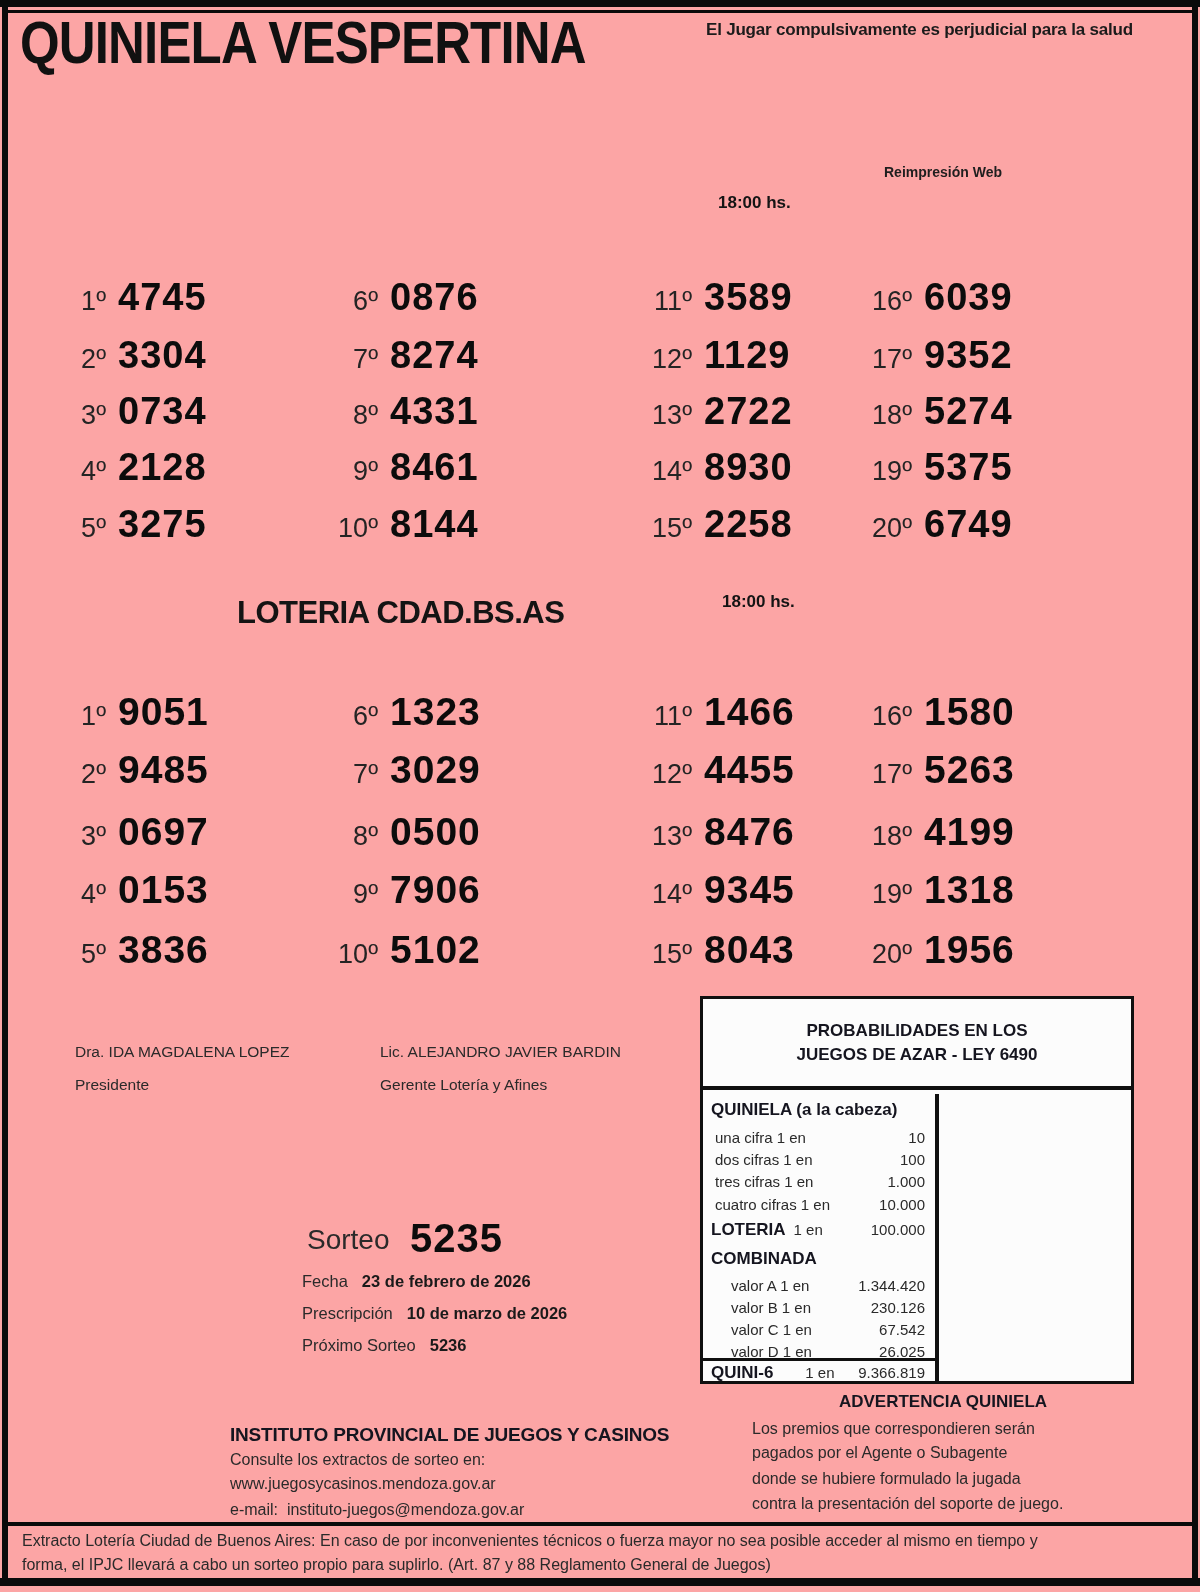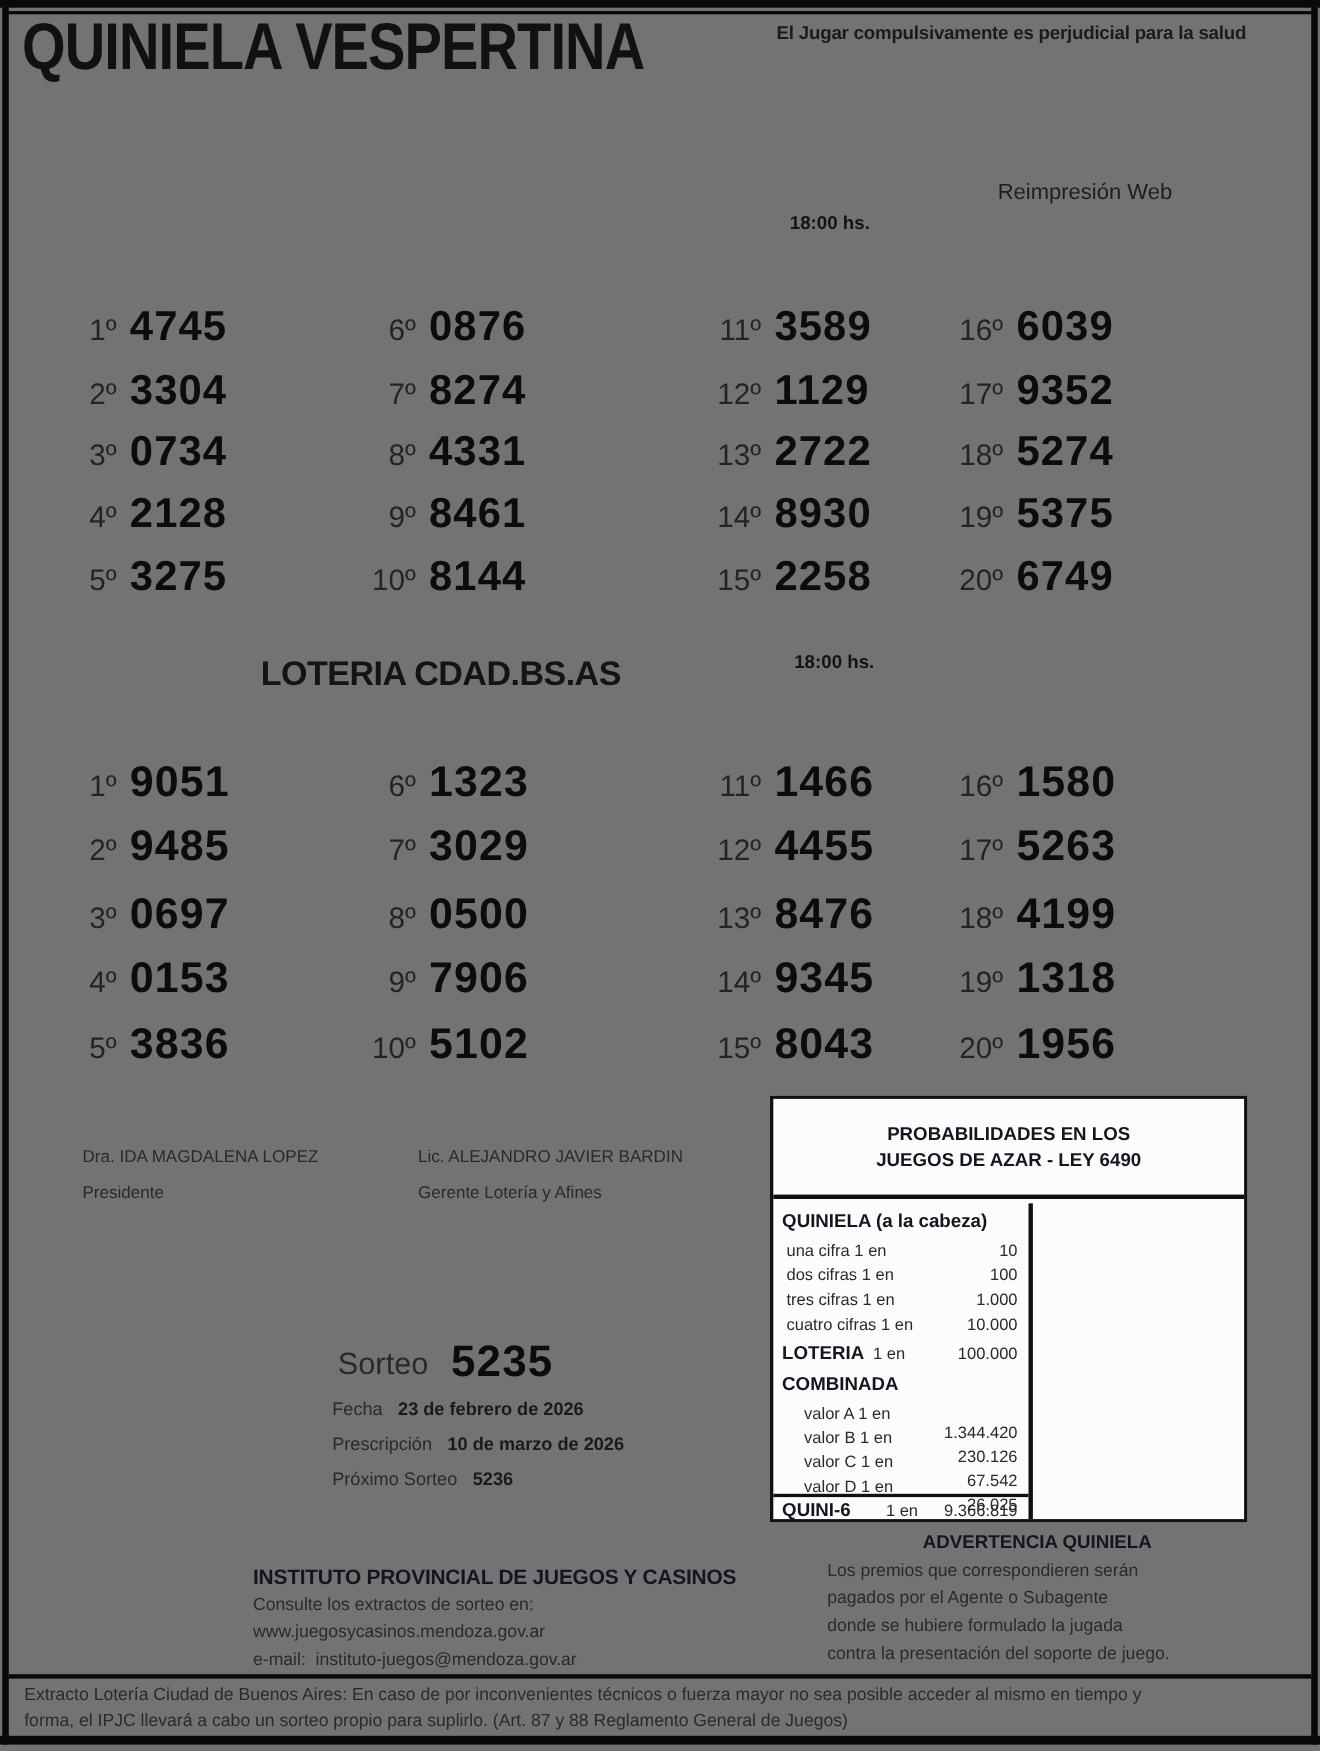--- a/index.html
+++ b/index.html
@@ -1,30 +1,30 @@
 <!DOCTYPE html>
 <html><head>
 <meta charset="utf-8">
 <style>
   html,body{margin:0;padding:0;background:#ffffff;}
-  .page{position:relative;width:1200px;height:1592px;background:#737373;overflow:hidden;
+  .page{position:relative;width:1200px;height:1592px;background:#fca5a5;overflow:hidden;
         font-family:"Liberation Sans","DejaVu Sans",sans-serif;color:#1e1e1e;}
   .abs{position:absolute;}
   
   .bar-top{left:0;top:0;width:1200px;height:7px;background:#0a0a0a;}
   .line-top-inner{left:6px;right:6px;top:10px;height:3px;background:#0a0a0a;}
   .bar-left{left:2px;top:0;width:6px;height:1586px;background:#0a0a0a;}
   .bar-right{right:2px;top:0;width:6px;height:1586px;background:#0a0a0a;}
   .bar-bottom{left:0;top:1578px;width:1200px;height:8px;background:#0a0a0a;}
   .line-footer{left:8px;right:8px;top:1522px;height:4px;background:#0a0a0a;}
 
   .doc-title{left:20px;top:8px;font-size:60px;font-weight:bold;letter-spacing:-1px;
              transform:scaleX(.85);transform-origin:left top;white-space:pre;color:#111;line-height:70px;}
   .health{left:706px;top:20px;font-size:17px;font-weight:bold;color:#1b1b1b;letter-spacing:-.2px;}
-  .reprint{left:907px;top:164px;font-size:20px;font-weight:normal;}
+  .reprint{left:884px;top:164px;font-size:14px;font-weight:bold;}
 
   .sec-title{font-size:31px;font-weight:bold;white-space:pre;letter-spacing:-.5px;color:#141414;}
   .sec-time{font-size:17px;font-weight:bold;color:#141414;}
 
   .cell{position:absolute;display:flex;align-items:baseline;height:46px;}
   .cell .pos{display:inline-block;text-align:right;font-size:27px;color:#242424;}
   .cell .num{font-weight:bold;font-size:38px;margin-left:12px;color:#0c0c0c;letter-spacing:1px;}
   .gb .num{font-size:39px;}
   .c0{left:36px;}  .c0 .pos{width:70px;}
   .c1{left:296px;} .c1 .pos{width:82px;}
@@ -43,21 +43,21 @@
   .prob-head div{font-size:17px;font-weight:bold;line-height:24px;color:#15151f;}
   .prob-body{position:absolute;left:0;top:95px;right:0;bottom:0;}
   .prob-left{position:absolute;left:0;top:0;width:236px;height:100%;border-right:4px solid #101010;box-sizing:border-box;}
   .prob-right{position:absolute;left:240px;top:0;right:0;height:100%;}
   .pl-head{position:absolute;left:8px;font-size:17px;font-weight:bold;color:#15151f;}
   .pl-row{position:absolute;left:12px;right:10px;display:flex;font-size:15px;color:#2a2a2a;}
   .pl-row .v{margin-left:auto;text-align:right;}
   .pl-big{position:absolute;left:8px;right:10px;display:flex;align-items:baseline;font-size:15px;color:#2a2a2a;}
   .pl-big .b{font-size:17px;font-weight:bold;color:#15151f;margin-right:8px;}
   .pl-big .v{margin-left:auto;text-align:right;}
-  .pl-indent{left:28px;flex-direction:column;}
+  .pl-indent{left:28px;}
   .pl-line{position:absolute;left:0;right:0;height:3px;background:#101010;}
   .pr-label{position:absolute;font-size:19px;font-weight:bold;color:#15151f;left:8px;}
   .pr-value{position:absolute;right:5px;font-size:16px;color:#2a2a2a;}
 
   .advert-title{font-size:17px;font-weight:bold;color:#15151f;}
   .advert-line{font-size:16px;color:#2a2a2a;}
 
   .sorteo-label{font-size:28px;color:#2a2a2a;}
   .sorteo-num{font-size:40px;font-weight:bold;color:#0c0c0c;letter-spacing:1px;}
   .draw-row{position:absolute;display:flex;align-items:baseline;font-size:16.5px;color:#2a2a2a;}

